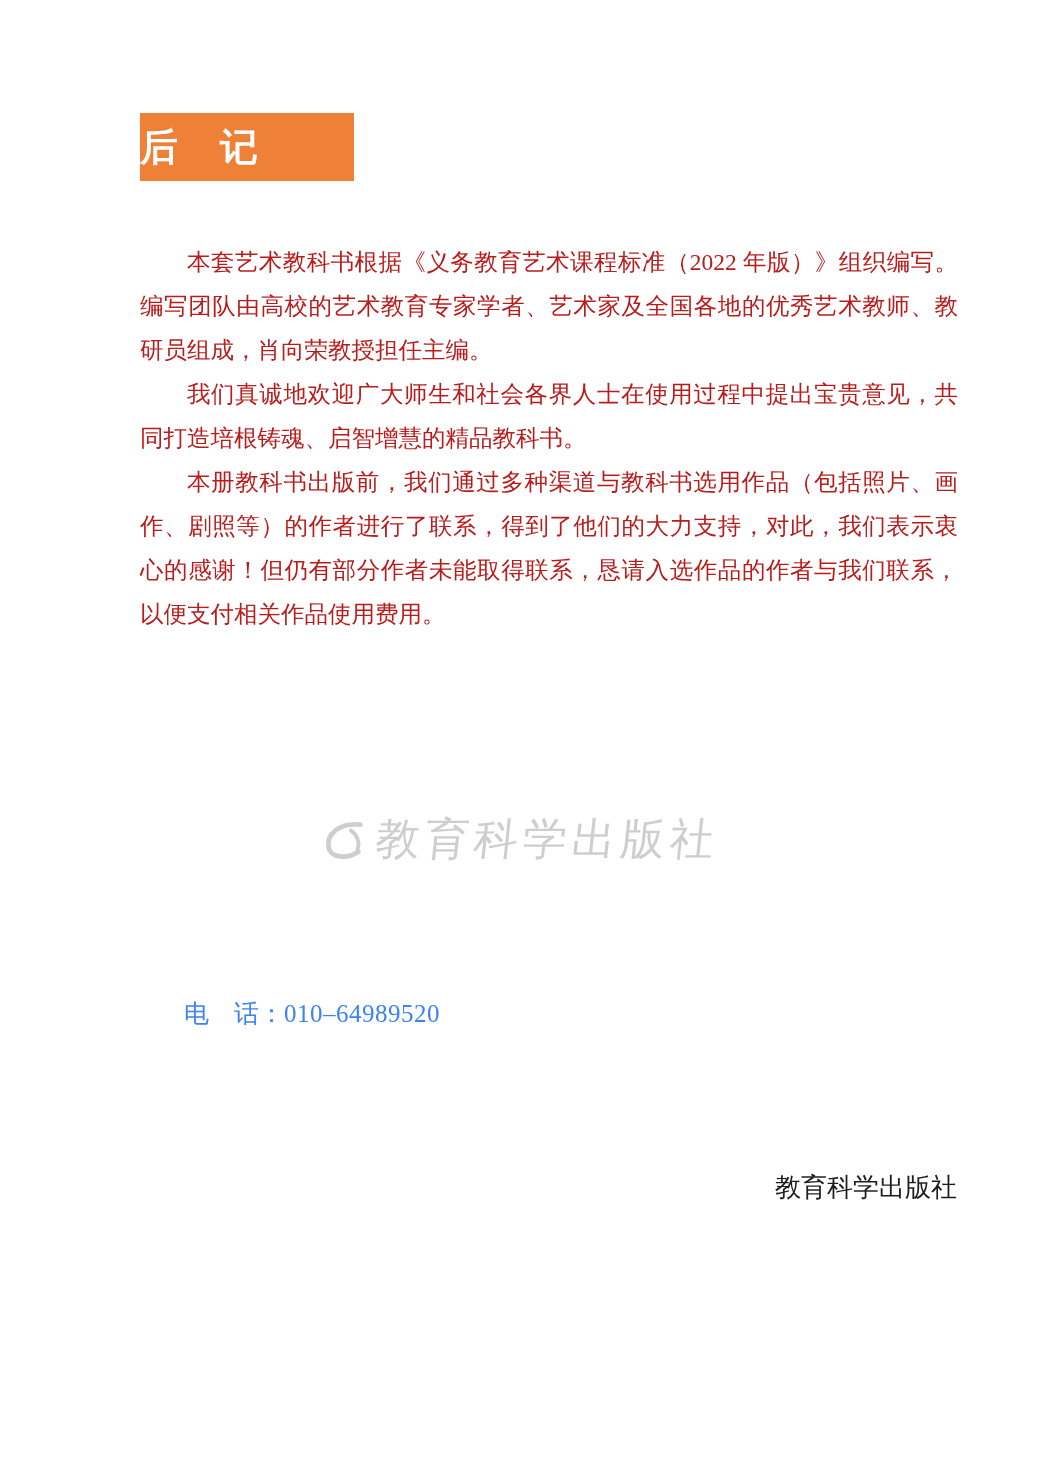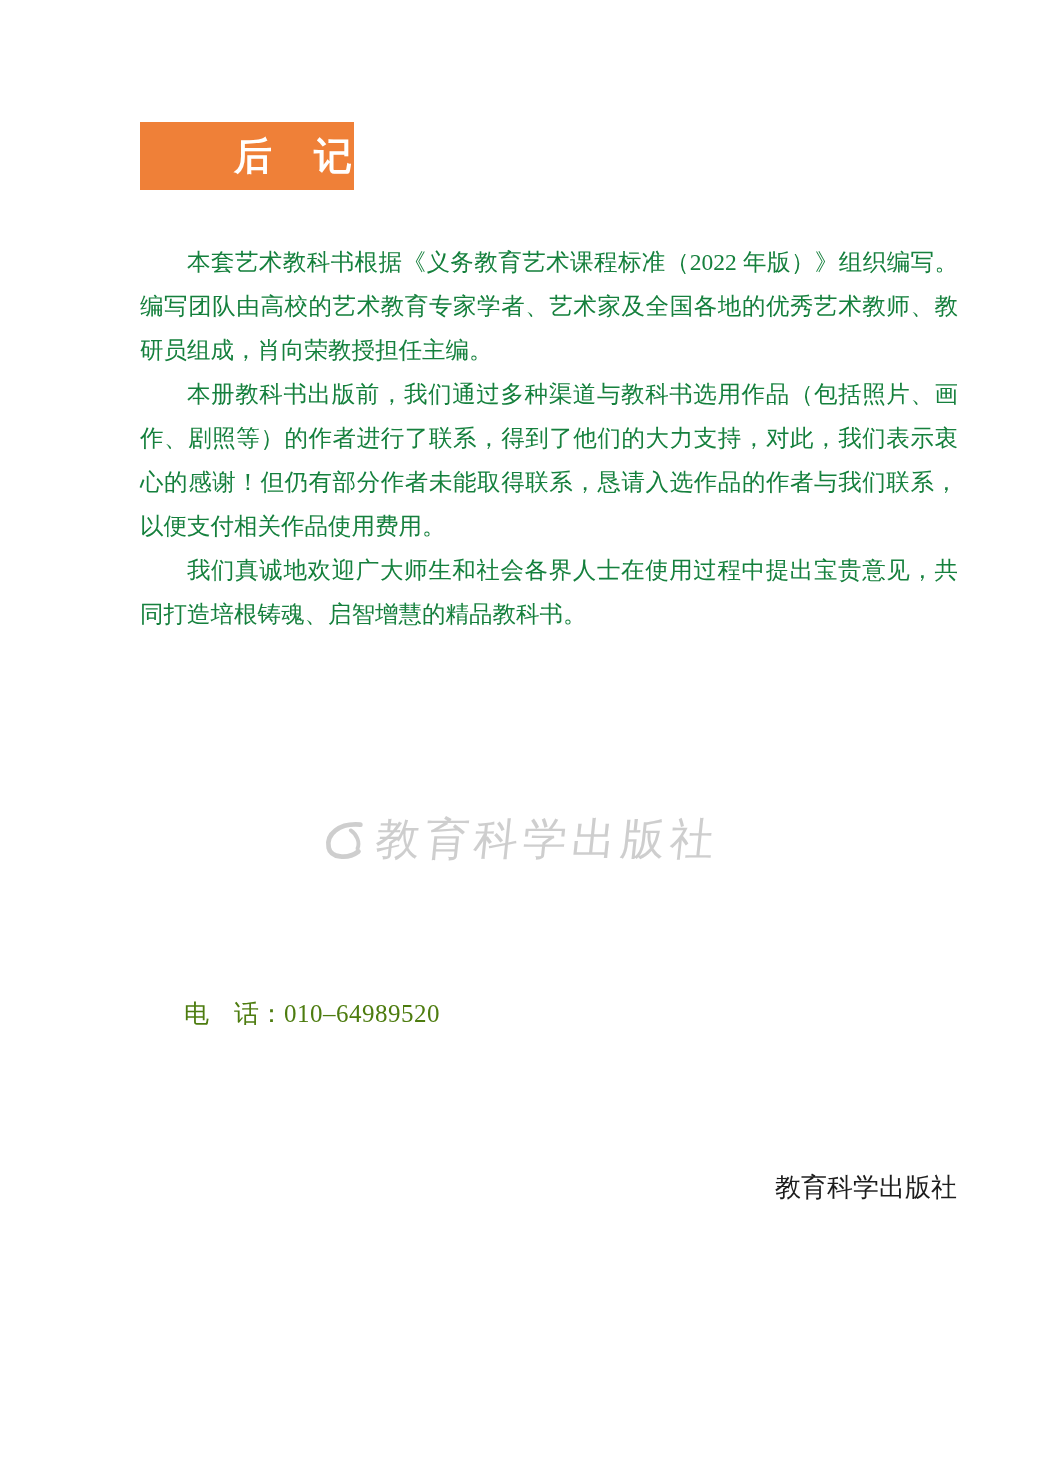--- a/index.html
+++ b/index.html
@@ -12,61 +12,61 @@
     width: 1039px;
     height: 1472px;
     background: #ffffff;
     overflow: hidden;
     font-family: "Liberation Serif", "DejaVu Serif", serif;
   }
   
   .title-box {
     position: absolute;
     left: 140px;
-    top: 122px;
+    top: 113px;
     width: 214px;
     height: 68px;
     background: #EF8038;
     color: #ffffff;
     display: flex;
     align-items: center;
-    justify-content: flex-end;
+    justify-content: flex-start;
     z-index: 2;
   }
   .title-box .title-text {
     font-family: "Liberation Sans", "DejaVu Sans", sans-serif;
     font-weight: 700;
     font-size: 38px;
     line-height: 1;
     letter-spacing: 2px;
   }
   
   .body-text {
     position: absolute;
     left: 140px;
     top: 240px;
     width: 818px;
     font-size: 23.5px;
     line-height: 44px;
-    color: #15803d;
+    color: #b91c1c;
     text-align: justify;
     z-index: 1;
   }
   .body-text p {
     margin: 0;
     text-indent: 2em;
   }
   
   .contact {
     position: absolute;
     left: 184px;
     top: 991px;
     font-size: 25px;
     line-height: 46px;
-    color: #4d7c0f;
+    color: #3b82f6;
     z-index: 1;
   }
   .contact .value {
     letter-spacing: 0.5px;
   }
   
   .publisher {
     position: absolute;
     right: 82px;
     top: 1170px;
@@ -111,22 +111,22 @@
     </svg>
     <span class="wm-text">教育科学出版社</span>
   </div>
 
   <div class="title-box">
     <span class="title-text">后　记</span>
   </div>
 
   <div class="body-text">
     <p>本套艺术教科书根据《义务教育艺术课程标准（2022 年版）》组织编写。编写团队由高校的艺术教育专家学者、艺术家及全国各地的优秀艺术教师、教研员组成，肖向荣教授担任主编。</p>
+    <p>我们真诚地欢迎广大师生和社会各界人士在使用过程中提出宝贵意见，共同打造培根铸魂、启智增慧的精品教科书。</p>
     <p>本册教科书出版前，我们通过多种渠道与教科书选用作品（包括照片、画作、剧照等）的作者进行了联系，得到了他们的大力支持，对此，我们表示衷心的感谢！但仍有部分作者未能取得联系，恳请入选作品的作者与我们联系，以便支付相关作品使用费用。</p>
-    <p>我们真诚地欢迎广大师生和社会各界人士在使用过程中提出宝贵意见，共同打造培根铸魂、启智增慧的精品教科书。</p>
   </div>
 
   <div class="contact">
     <div class="contact-line">
       <span class="label">电　话：</span><span class="value">010–64989520</span>
     </div>
   </div>
 
   <div class="publisher">教育科学出版社</div>
 

